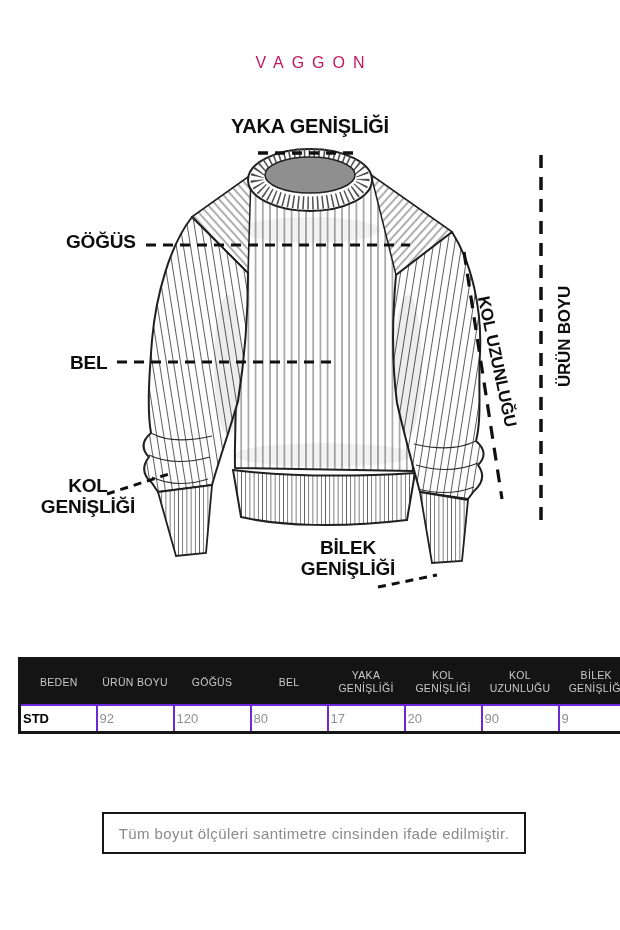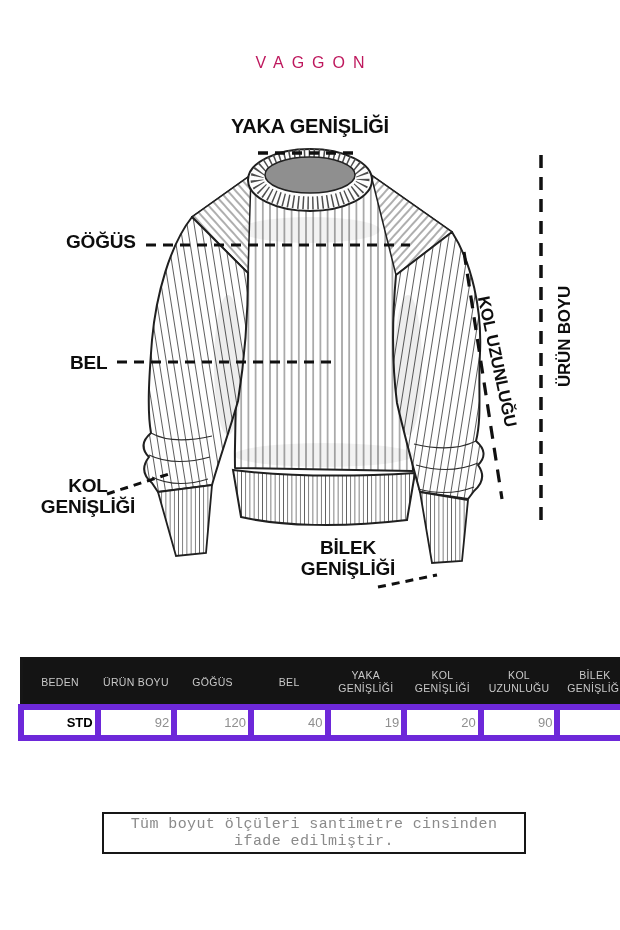--- a/index.html
+++ b/index.html
@@ -19,28 +19,28 @@
                transform:rotate(78deg);transform-origin:center;}
   .lbl-urunboyu{top:326px;left:508px;width:112px;text-align:center;font-size:17px;
                 transform:rotate(-90deg);transform-origin:center;}
   svg.draw{position:absolute;top:95px;left:0;}
   
   .size-table{position:absolute;top:657px;left:18px;width:619px;border-collapse:collapse;
               table-layout:fixed;}
   .size-table th{background:#141414;color:#c9c9c9;font-weight:400;font-size:10.5px;
                  letter-spacing:0.3px;height:40px;padding:2px 3px;text-align:center;
                  border:0;vertical-align:middle;line-height:13px;}
-  .size-table td{height:25px;text-align:right;vertical-align:middle;
-                 font-size:13px;color:#8f8f8f;border:6px solid #6d28d9;padding:0 2px;}
+  .size-table td{height:25px;text-align:left;vertical-align:middle;
+                 font-size:13px;color:#8f8f8f;border:2px solid #6d28d9;padding:0 2px;}
   .size-table{border:3px solid #161616;}
   .size-table td.first{color:#000;font-weight:700;}
   
   .footnote{position:absolute;top:812px;left:102px;width:420px;height:38px;
             border:2px solid #161616;display:flex;align-items:center;justify-content:center;
-            font-size:15px;letter-spacing:0.4px;color:#8a8a8a;text-align:center;font-family:Liberation Mono, monospace;}
+            font-size:15px;letter-spacing:0.4px;color:#8a8a8a;text-align:center;}
 </style>
 </head>
 <body>
 
 <div class="abs brand">VAGGON</div>
 
 <svg class="draw" width="620" height="535" viewBox="0 0 620 535">
   <defs>
     <pattern id="pb" width="7.2" height="10" patternUnits="userSpaceOnUse">
       <rect width="7.2" height="10" fill="#ffffff"></rect>
@@ -134,22 +134,22 @@
       <th>KOL GENİŞLİĞİ</th>
       <th>KOL UZUNLUĞU</th>
       <th>BİLEK GENİŞLİĞİ</th>
     </tr>
   </thead>
   <tbody>
     <tr>
       <td class="first">STD</td>
       <td>92</td>
       <td>120</td>
-      <td>40</td>
-      <td>19</td>
+      <td>80</td>
+      <td>17</td>
       <td>20</td>
       <td>90</td>
       <td>9</td>
     </tr>
   </tbody>
 </table>
 
 <div class="footnote">Tüm boyut ölçüleri santimetre cinsinden ifade edilmiştir.</div>
 
 </body></html>

